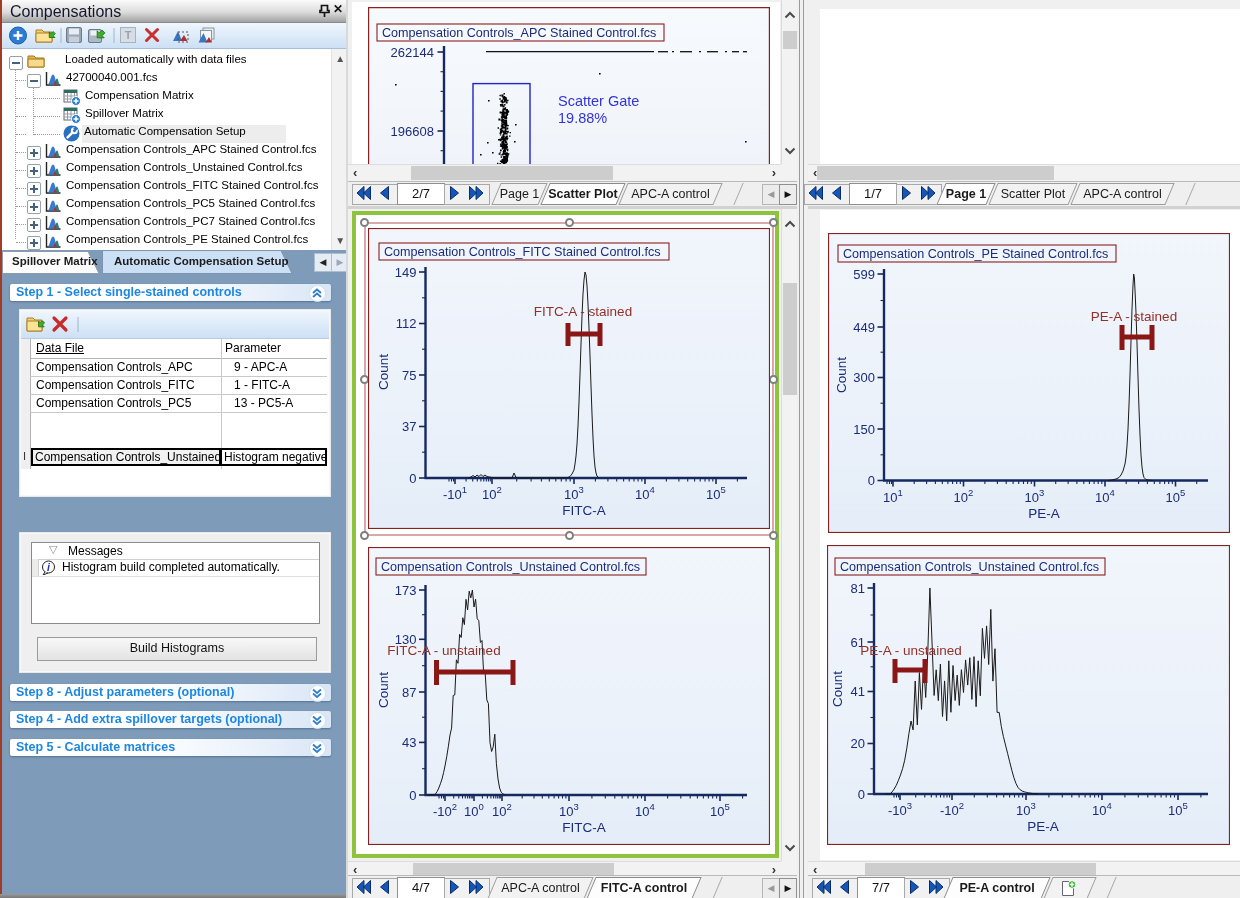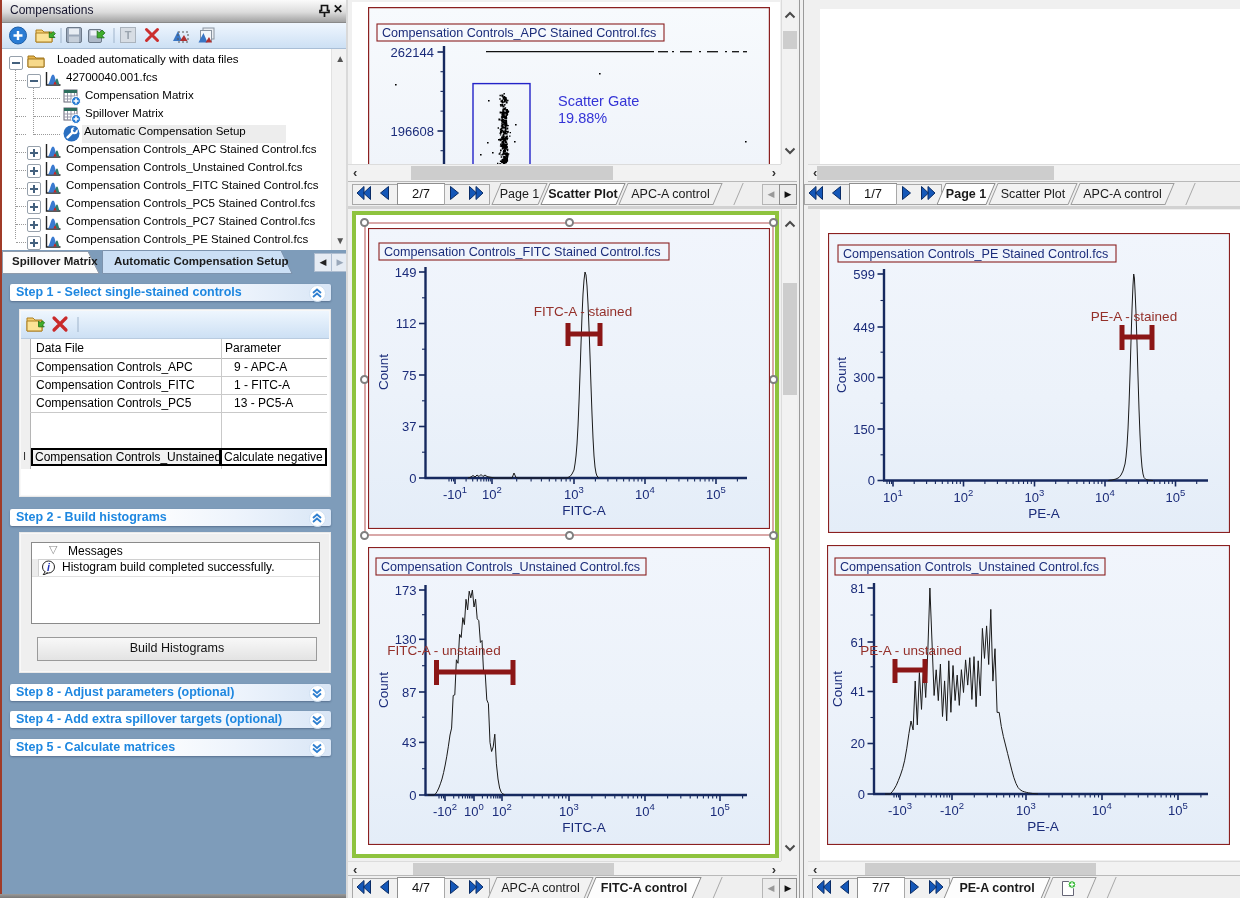--- a/index.html
+++ b/index.html
@@ -1,16 +1,16 @@
 <!DOCTYPE html>
 <html><head><meta charset="utf-8"><style>html,body{margin:0;padding:0;background:#fff;}#root{position:relative;width:1240px;height:898px;font-family:"Liberation Sans",sans-serif;overflow:hidden;background:#fff;}.abs{position:absolute;}.nav{background:#efefef;border-top:1px solid #b9b9b9;}.numbox{background:#fff;border:1px solid #8f8f8f;text-align:center;font-size:13px;color:#111;}.arrgrp{background:#f1f1f1;border:1px solid #a8a8a8;}.ptab{position:absolute;font-size:12.5px;color:#1a1a1a;text-align:center;}.ptab .bg{position:absolute;left:0;top:0;width:100%;height:100%;transform:skewX(-23deg);border:1px solid #9d9d9d;background:#f2f2f2;box-sizing:border-box;}.ptab.act .bg{background:#fdfdfd;border-color:#8a8a8a;}.ptab span{position:relative;}.ptab.act{font-weight:bold;}.sb{background:#f2f2f2;}.thumb{background:#cdcdcd;}.sarr{color:#555;font-size:10px;text-align:center;font-weight:bold;}.treerow{position:absolute;height:18px;line-height:18px;font-size:11.5px;color:#000;white-space:nowrap;}.exp{position:absolute;width:12px;height:12px;border:1px solid #97a1ac;background:#fff;border-radius:2px;}.exp i{position:absolute;left:2px;top:5px;width:8px;height:2px;background:#44617e;}.exp.plus b{position:absolute;left:5px;top:2px;width:2px;height:8px;background:#44617e;}.dot{position:absolute;border-left:1px dotted #9a9a9a;width:0;}.doth{position:absolute;border-top:1px dotted #9a9a9a;height:0;}.stephead{position:absolute;left:8px;width:321px;height:17px;border-radius:2px;background:linear-gradient(90deg,#ffffff 40%,#eef4fc 70%,#d9e6f6);box-shadow:0 1px 2px rgba(40,60,90,.45);font-size:12.5px;font-weight:bold;color:#1e87e0;line-height:17px;}.stephead span{margin-left:6px;}.chev{position:absolute;right:5px;top:1px;width:15px;height:15px;border-radius:50%;background:#fff;border:1px solid #cfe0f2;}.gridrow{position:absolute;left:9px;height:18px;line-height:18px;font-size:12px;color:#000;border-bottom:1px solid #c9c9c9;white-space:nowrap;}</style></head><body>
 <div id="root">
     <div class="abs" style="left:0;top:0;width:2.5px;height:898px;background:#a03b28;"></div>
     <div class="abs" style="left:2px;top:0;width:345.5px;height:22px;background:linear-gradient(180deg,#fbfbfb,#dcdcdc 55%,#a2a2a2);border-bottom:1px solid #898989;">
-      <div class="abs" style="left:8px;top:3px;font-size:12px;color:#15152e;">Compensations</div>
+      <div class="abs" style="left:8px;top:3px;font-size:16px;color:#15152e;">Compensations</div>
       <svg class="abs" style="left:316px;top:4px" width="13" height="14">
         <path d="M3.5 1.5h6v5h1.5v2h-9v-2h1.5z M6.5 8.5v4.5" fill="none" stroke="#141414" stroke-width="1.7"></path>
       </svg>
       <div class="abs" style="left:331px;top:2px;font-size:12px;font-weight:bold;color:#141414;">✕</div>
     </div>
     <div class="abs" style="left:2px;top:23px;width:345.5px;height:25px;background:linear-gradient(180deg,#eff6fe,#cde0f4);border-bottom:1px solid #a9bed6;">
       <svg class="abs" style="left:6px;top:3px" width="240" height="19">
         <circle cx="10" cy="9.5" r="8.5" fill="#2a7cd4" stroke="#1c5ea8"></circle>
         <path d="M10 5v9M5.5 9.5h9" stroke="#fff" stroke-width="2.4"></path>
         <g transform="translate(27,0)">
@@ -65,21 +65,21 @@
       <div class="doth" style="left:14px;top:139px;width:10px;"></div>
       <div class="doth" style="left:14px;top:157px;width:10px;"></div>
       <div class="doth" style="left:14px;top:175px;width:10px;"></div>
       <div class="doth" style="left:14px;top:193px;width:10px;"></div>
       <div class="exp" style="left:7px;top:6.5px;">
         <i></i>
       </div>
       <div class="treerow" style="left:25px;top:4px;"><svg width="18" height="15" style="vertical-align:-2px">
           <path d="M1 3 h6 l2 2 h8 v9 h-16 z" fill="#e8b64c" stroke="#a1761f"></path>
           <path d="M1 6 h16 v8 h-16 z" fill="#f7d98a" stroke="#a1761f"></path>
-        </svg><span style="margin-left:12px;position:relative;top:-3px">Loaded automatically with data files</span></div>
+        </svg><span style="margin-left:20px;position:relative;top:-3px">Loaded automatically with data files</span></div>
       <div class="exp" style="left:25px;top:24.5px;">
         <i></i>
       </div>
       <div class="treerow" style="left:43px;top:22px;"><svg width="17" height="16" style="vertical-align:-3px">
           <path d="M1.5 1 v13 h14" stroke="#222" stroke-width="1.4" fill="none"></path>
           <path d="M2.5 13.5 C5 13.5 5.5 3.5 8 3.5 C10.5 3.5 10.5 13.5 13 13.5 z" fill="#3a7ad0"></path>
           <path d="M8.5 13.5 C10 13.5 10.5 7.5 12 7.5 C13.5 7.5 13.5 13.5 15 13.5 z" fill="#2e7d6e"></path>
           <path d="M8 13.5 C9 13.5 9.2 10.5 10 10.5 C10.8 10.5 11 13.5 12 13.5 z" fill="#cc2222"></path>
         </svg><span style="margin-left:4px;position:relative;top:-3px">42700040.001.fcs</span></div>
       <div class="treerow" style="left:61px;top:40px;"><svg width="18" height="17" style="vertical-align:-4px">
@@ -192,62 +192,57 @@
               <path d="M1 6 h15 v10 h-15 z" fill="#fbe296" stroke="#ad8023"></path>
               <path d="M11 10 l4 -4 v2.5 h3 v3 h-3 v2.5 z" transform="rotate(-45 14 9)" fill="#3fae2a" stroke="#1c6e14" stroke-width="0.8"></path>
             </g>
             <g transform="translate(26,1)">
               <path d="M2 2 L14 14 M14 2 L2 14" stroke="#c92a2a" stroke-width="3.2" stroke-linecap="round"></path>
             </g>
             <line x1="52" y1="2" x2="52" y2="17" stroke="#9fb4cb"></line>
           </svg>
         </div>
         <div class="abs" style="left:0px;top:28px;width:306px;height:19px;border-bottom:1px solid #b5b5b5;font-size:12px;color:#000;">
-          <span class="abs" style="left:15px;top:2px;">Data File</span>
+          <span class="abs" style="left:15px;top:2px;text-decoration:underline;">Data File</span>
           <span class="abs" style="left:204px;top:2px;">Parameter</span>
         </div>
         <div class="abs" style="left:0;top:28px;width:9px;height:130px;background:#efefef;border-right:1px solid #b5b5b5;"></div>
         <div class="abs" style="left:200px;top:28px;width:1px;height:130px;background:#c9c9c9;"></div>
         <div class="gridrow" style="top:47px;width:297px;">
           <span class="abs" style="left:6px">Compensation Controls_APC</span>
           <span class="abs" style="left:204px">9 - APC-A</span>
         </div>
         <div class="gridrow" style="top:65px;width:297px;">
           <span class="abs" style="left:6px">Compensation Controls_FITC</span>
           <span class="abs" style="left:204px">1 - FITC-A</span>
         </div>
         <div class="gridrow" style="top:83px;width:297px;">
           <span class="abs" style="left:6px">Compensation Controls_PC5</span>
           <span class="abs" style="left:204px">13 - PC5-A</span>
         </div>
         <div class="abs" style="left:10px;top:137px;width:190px;height:18px;border:2px solid #000;box-sizing:border-box;background:#f2f2f2;"></div>
         <div class="abs" style="left:14px;top:139px;font-size:12px;">Compensation Controls_Unstained</div>
         <div class="abs" style="left:199px;top:137px;width:107px;height:18px;border:2px solid #000;box-sizing:border-box;background:#fff;"></div>
-        <div class="abs" style="left:203px;top:139px;font-size:12px;">Calculate negative</div>
+        <div class="abs" style="left:203px;top:139px;font-size:12px;">Histogram negative</div>
         <div class="abs" style="left:2px;top:139px;font-size:11px;color:#333;">I</div>
       </div>
-      <div class="stephead" style="top:235px;"><span>Step 2 - Build histograms</span><div class="chev">
-          <svg class="abs" style="left:1px;top:1px" width="12" height="12">
-            <path d="M2 6 L6 2.5 L10 6 M2 10 L6 6.5 L10 10" stroke="#2e7fd0" stroke-width="1.8" fill="none"></path>
-          </svg>
-        </div></div>
       <div class="abs" style="left:18px;top:259px;width:308px;height:137px;border:1px solid #f8f8f8;outline:1px solid #e9e9e9;background:#efefef;">
         <div class="abs" style="left:10px;top:8px;width:287px;height:80px;background:#fff;border:1px solid #8a8a8a;">
           <div class="abs" style="left:0;top:0;width:287px;height:16px;border-bottom:1px solid #d0d0d0;font-size:12px;color:#000;">
             <span class="abs" style="left:17px;top:0px;color:#888;font-size:11px;">▽</span>
             <span class="abs" style="left:36px;top:1px;">Messages</span>
           </div>
           <div class="abs" style="left:0;top:16px;width:287px;height:17px;border-bottom:1px solid #e0e0e0;">
             <div class="abs" style="left:0;top:0;width:6px;height:17px;background:#ececec;border-right:1px solid #d0d0d0;"></div>
             <svg class="abs" style="left:9px;top:1px" width="15" height="15">
               <circle cx="7.5" cy="7" r="6" fill="#fff" stroke="#222"></circle>
               <path d="M4 12 l-2 3 l5 -2" fill="#fff" stroke="#222" stroke-width="1"></path>
               <text x="7.5" y="11" text-anchor="middle" font-size="10.5" font-weight="bold" font-style="italic" fill="#2233bb">i</text>
             </svg>
-            <span class="abs" style="left:30px;top:1px;font-size:12px;">Histogram build completed successfully.</span>
+            <span class="abs" style="left:30px;top:1px;font-size:12px;">Histogram build completed automatically.</span>
           </div>
         </div>
         <div class="abs" style="left:16px;top:103px;width:278px;height:22px;background:linear-gradient(180deg,#f8f8f8,#e3e3e3);border:1px solid #9a9a9a;text-align:center;line-height:21px;font-size:12.5px;color:#111;">Build Histograms</div>
       </div>
       <div class="stephead" style="top:410px;"><span>Step 8 - Adjust parameters (optional)</span><div class="chev">
           <svg class="abs" style="left:1px;top:1px" width="12" height="12">
             <path d="M2 2.5 L6 6 L10 2.5 M2 6.5 L6 10 L10 6.5" stroke="#2e7fd0" stroke-width="1.8" fill="none"></path>
           </svg>
         </div></div>
       <div class="stephead" style="top:436.5px;"><span>Step 4 - Add extra spillover targets (optional)</span><div class="chev">

